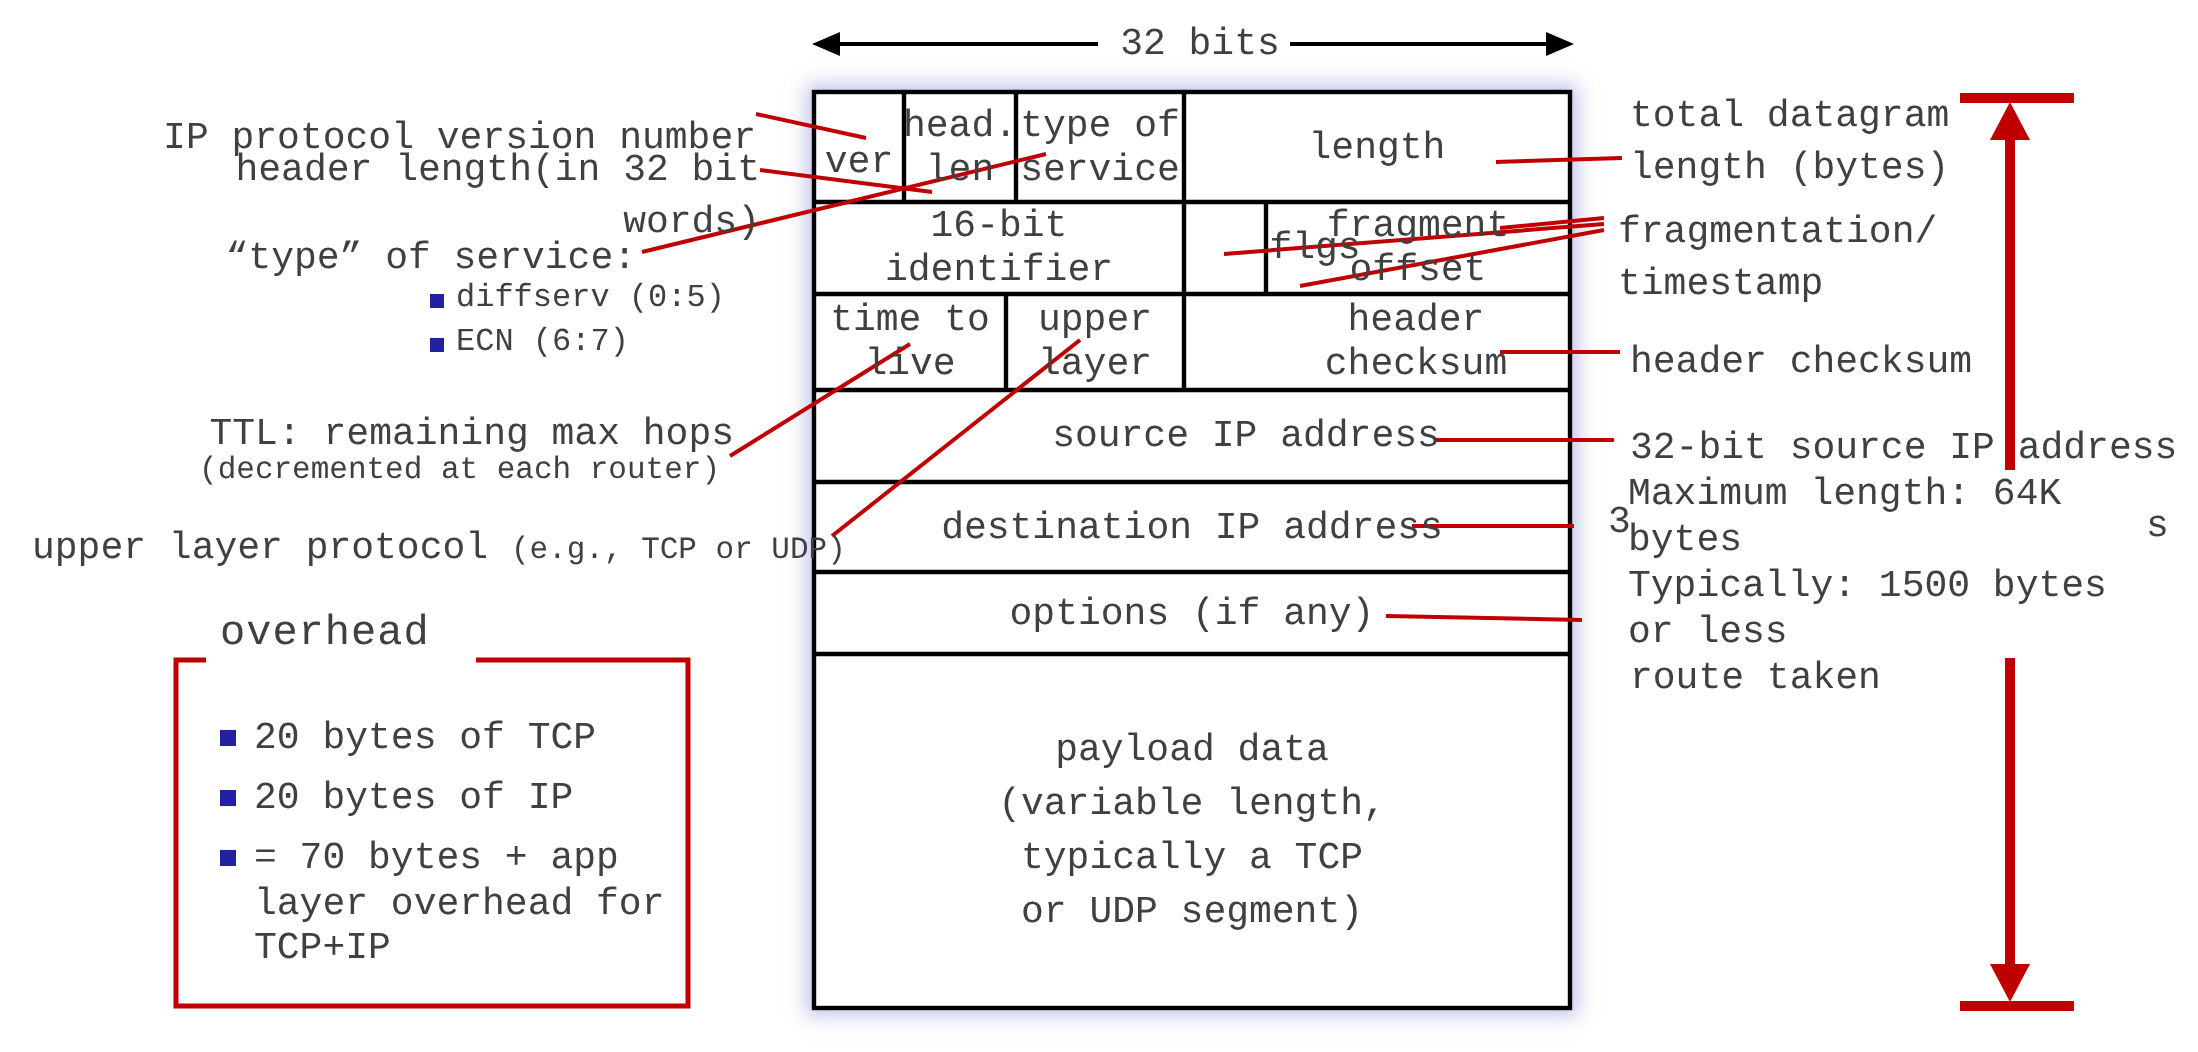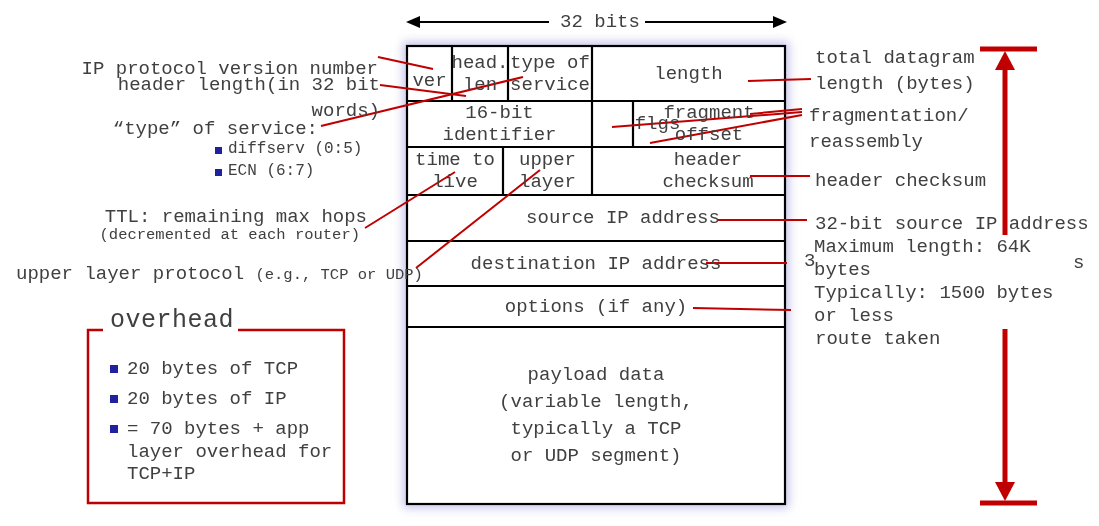--- a/index.html
+++ b/index.html
@@ -11,21 +11,21 @@
   .lbl.small{font-size:15.5px;line-height:19px;}
   .r{text-align:right;}
   .cell{
     position:absolute;display:flex;align-items:center;justify-content:center;
     text-align:center;font-size:19px;line-height:22px;white-space:pre-line;
   }
   .bullet{
     position:absolute;width:8px;height:8px;background:#2020a0;
   }
   .overhead-title{
-    position:absolute;left:106px;top:306px;font-size:25px;letter-spacing:.5px;
+    position:absolute;left:106px;top:306px;font-size:21px;letter-spacing:.5px;
     background:#fff;padding:0 4px;
   }
   .ohitem{position:absolute;left:127px;font-size:19px;line-height:22.5px;white-space:pre-line;}
   #capacity-note{
     position:absolute;left:812px;top:235px;width:266px;background:#fff;
     font-size:19px;line-height:23px;z-index:3;white-space:pre-line;padding:1px 2px;
   }
   .fragment{position:absolute;font-size:19px;z-index:4;}
   #table-glow{
     position:absolute;left:407px;top:46px;width:378px;height:458px;
@@ -144,21 +144,21 @@
   <span class="bullet txt" style="left:110px;top:395px;"></span>
   <div class="ohitem txt" style="top:388px;">20 bytes of IP</div>
   <span class="bullet txt" style="left:110px;top:425px;"></span>
   <div class="ohitem txt" style="top:418px;">= 70 bytes + app
 layer overhead for
 TCP+IP</div>
 
   <div class="lbl txt" style="left:815px;top:45px;">total datagram
 length (bytes)</div>
   <div class="lbl txt" style="left:809px;top:103px;">fragmentation/
-reassembly</div>
+timestamp</div>
   <div class="lbl txt" style="left:815px;top:168px;">header checksum</div>
   <div class="lbl txt" style="left:815px;top:211px;">32-bit source IP address</div>
 
   <div class="fragment" style="left:804px;top:250px;">3</div>
   <div id="capacity-note">Maximum length: 64K bytes
 Typically: 1500 bytes or less</div>
   <div class="fragment" style="left:1073px;top:252px;">s</div>
 
   <div class="lbl txt" style="left:815px;top:300px;">e.g., timestamp, record
 route taken</div>

